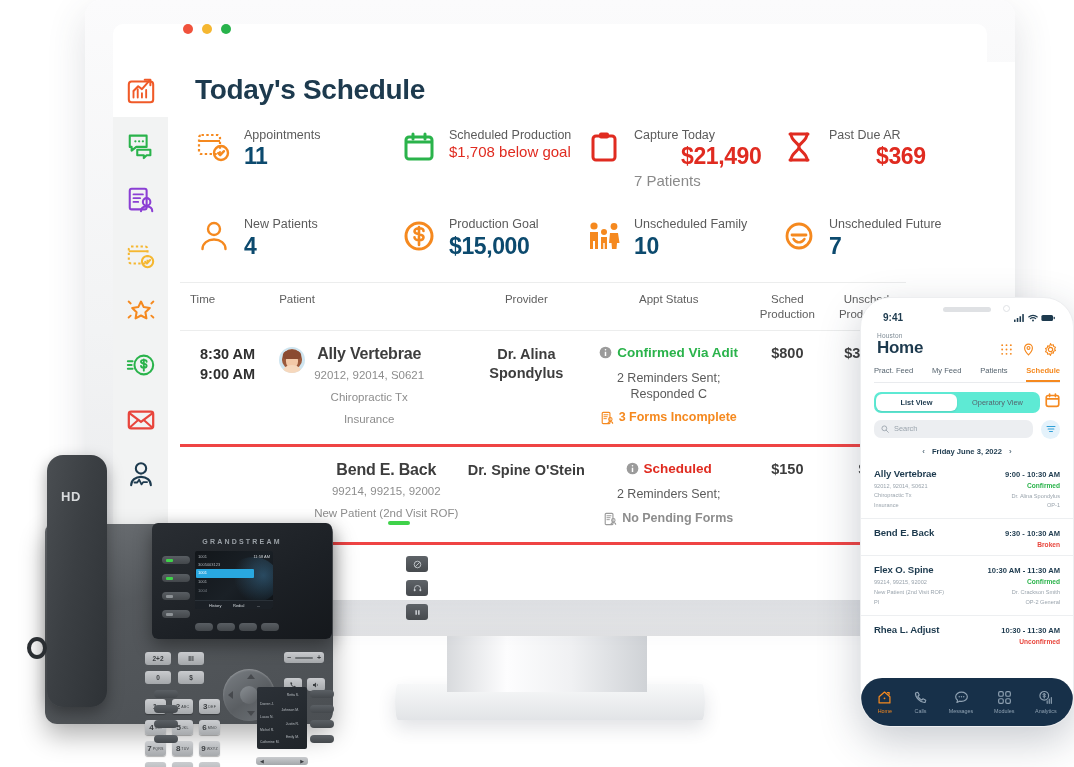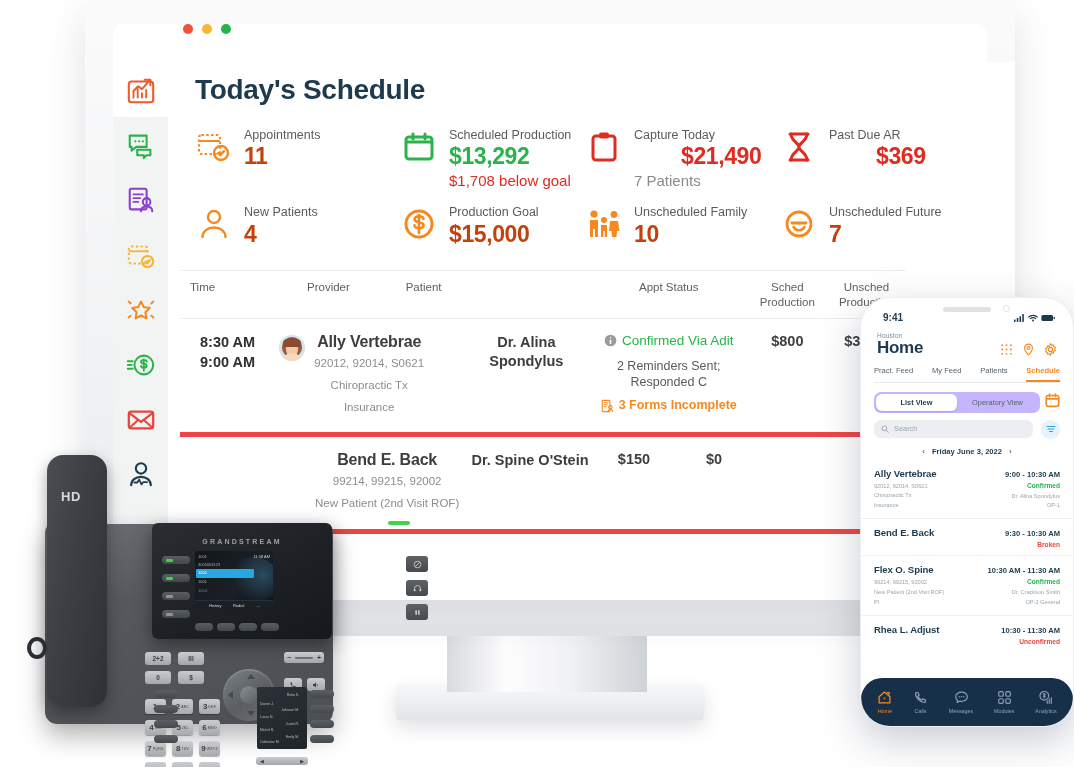--- a/index.html
+++ b/index.html
@@ -67,56 +67,56 @@
     font-size:28px; font-weight:bold; color:#1d3a4e; letter-spacing:-.3px;
     margin:12px 0 0 27px;
   }
 
   .kpis{ margin:22px 0 0 27px; width:780px; }
   .kpi-row{ display:flex; }
   .kpi{ display:flex; align-items:flex-start; gap:11px; }
   .kpi .kic{ width:38px; flex:0 0 38px; display:flex; justify-content:center; padding-top:2px; }
   .kpi .kic svg{ width:34px; height:34px; }
   .kpi-label{ font-size:12.5px; color:#5b5b5b; line-height:1.15; }
-  .kpi-value{ font-size:23px; font-weight:bold; color:#c2410c; line-height:1.25; letter-spacing:-.4px;}
+  .kpi-value{ font-size:23px; font-weight:bold; color:#0c4a6e; line-height:1.25; letter-spacing:-.4px;}
   .kpi-value.green{ color:#2ab34b; }
   .kpi-value.red{ color:#e02b20;margin-left:47px; }
   .kpi-sub{ font-size:15px; color:#e02b20; margin-top:1px;}
   .kpi-sub.grey{ color:#8a8a8a; }
 
   
   .tbl{ margin:22px 0 0 12px; width:726px; }
   .thead{
     display:flex; border-top:1px solid #eceded; border-bottom:1px solid #eceded;
     padding:9px 0 9px 0;
   }
   .th{ font-size:11.5px; color:#5f5f5f; text-align:center; line-height:1.25; }
   .c-time{ width:86px; text-align:left; padding-left:10px;}
   .c-pat{ width:200px; text-align:left; padding-left:14px;}
   .c-prov{ width:128px; }
   .c-status{ width:160px; }
   .c-sched{ width:80px; }
   .c-unsched{ width:80px; }
 
-  .trow{ display:flex; border-bottom:5px solid #ef4444; padding:14px 0 16px 0; }
+  .trow{ display:flex; border-bottom:3px solid #ef4444; padding:14px 0 16px 0; }
   .td{ text-align:center; }
   .time{ font-size:14.5px; font-weight:bold; color:#2f2f2f; line-height:1.35; }
   .pat-wrap{ display:flex; gap:9px; }
   .avatar{
     width:26px;height:26px;border-radius:50%;flex:0 0 26px;margin-top:2px;
     background:#cfe5f0; overflow:hidden; position:relative;
   }
   .av-hair{ position:absolute; left:3px; top:2px; width:20px; height:20px; background:#9c5a3c; border-radius:50% 50% 45% 45%; }
   .av-face{ position:absolute; left:7px; top:7px; width:12px; height:14px; background:#f3c9a8; border-radius:45%; }
   .av-hair2{ position:absolute; left:4px; top:3px; width:18px; height:9px; background:#8a4b31; border-radius:50% 50% 20% 20%; }
   .av-body{ position:absolute; left:4px; bottom:-4px; width:18px; height:12px; background:#f6d8bd; border-radius:50% 50% 0 0;}
   .pat-name{ font-size:16px; font-weight:bold; color:#3d3d3d; letter-spacing:-.2px;}
   .pat-meta{ font-size:11.5px; color:#8d8d8d; line-height:1.55; margin-top:4px;}
   .prov{ font-size:14.5px; font-weight:bold; color:#3d3d3d; line-height:1.3;}
-  .status-main{ font-size:13.5px; font-weight:normal; line-height:1.25; display:flex; align-items:flex-start; justify-content:center; gap:5px;}
+  .status-main{ font-size:13.5px; font-weight:bold; line-height:1.25; display:flex; align-items:flex-start; justify-content:center; gap:5px;}
   .status-main.green{ color:#2ab34b; }
   .status-main.red{ color:#e02b20; }
   .status-sub{ font-size:12.5px; color:#5a5a5a; margin-top:8px; line-height:1.3;}
   .status-forms{ font-size:12.5px; font-weight:bold; margin-top:8px; display:flex; justify-content:center; gap:5px; line-height:1.25;}
   .status-forms.orange{ color:#f5891f;}
   .status-forms.grey{ color:#8d8d8d;}
   .money{ font-size:14.5px; font-weight:bold; color:#3d3d3d;}
   .infoic{ width:13px;height:13px;flex:0 0 13px; margin-top:1px;}
   .formic{ width:13px;height:14px;flex:0 0 13px; margin-top:1px;}
 
@@ -216,21 +216,21 @@
   .m-head{ padding:34px 16px 0 16px; display:flex; justify-content:space-between; align-items:flex-end;}
   .m-city{ font-size:6.5px; color:#7e8b95; letter-spacing:.2px;}
   .m-home{ font-size:17px; font-weight:bold; color:#1d3a4e; letter-spacing:-.3px; line-height:1.1;}
   .m-headicons{ display:flex; gap:9px; align-items:center; padding-bottom:2px;}
   .m-headicons svg{ width:13px;height:13px; }
   .m-tabs{ display:flex; justify-content:space-between; padding:8px 13px 0 13px; }
   .m-tab{ font-size:7.6px; color:#55636e; padding-bottom:5px; }
   .m-tab.active{ color:#f5891f; font-weight:bold; border-bottom:2px solid #f5891f; }
   .m-tabline{ height:1px; background:#e9ebee; margin:0 13px; }
   .m-seg{ margin:9px 13px 0 13px; display:flex; align-items:center; gap:5px;}
-  .m-segbox{ flex:1; display:flex; background:#c4b5fd; border-radius:7px; padding:2px; }
+  .m-segbox{ flex:1; display:flex; background:#5eead4; border-radius:7px; padding:2px; }
   .m-segbtn{ flex:1; text-align:center; font-size:7.4px; padding:4px 0; border-radius:6px; color:#55636e;}
   .m-segbtn.active{ background:#fff; color:#1d3a4e; font-weight:bold; box-shadow:0 1px 2px rgba(0,0,0,.10);}
   .m-calbtn svg{ width:15px;height:15px; }
   .m-searchrow{ margin:7px 13px 0 13px; display:flex; align-items:flex-start; gap:8px;}
   .m-search{ flex:1; background:#eceef1; border-radius:7px; height:18px; display:flex; align-items:center; gap:5px; padding:0 7px;}
   .m-search span{ font-size:7.4px; color:#9aa4ad; }
   .m-filter{ width:19px;height:19px;border-radius:50%; background:#e4f2fb; display:flex;align-items:center;justify-content:center;}
   .m-datenav{ display:flex; align-items:center; justify-content:center; gap:7px; margin-top:8px;}
   .m-date{ font-size:7.6px; font-weight:bold; color:#1d3a4e;}
   .m-chev{ font-size:8px; color:#1d3a4e; }
@@ -360,21 +360,20 @@
           <div class="kpi" style="width:185px">
             <span class="kic">
               <svg viewBox="0 0 34 34">
                 <rect x="4" y="7" width="26" height="22" rx="3" fill="none" stroke="#2ab34b" stroke-width="3"></rect>
                 <path d="M4 12h26" stroke="#2ab34b" stroke-width="3"></path>
                 <path d="M11 4v5M23 4v5" stroke="#2ab34b" stroke-width="3" stroke-linecap="round"></path>
               </svg>
             </span>
             <div>
               <div class="kpi-label">Scheduled Production</div>
-              <div class="kpi-value green">$13,292</div>
               <div class="kpi-sub">$1,708 below goal</div>
             </div>
           </div>
 
           <div class="kpi" style="width:195px">
             <span class="kic">
               <svg viewBox="0 0 34 34">
                 <rect x="6" y="6" width="22" height="24" rx="3" fill="none" stroke="#e02b20" stroke-width="3"></rect>
                 <rect x="12" y="2.5" width="10" height="6" rx="2" fill="#e02b20"></rect>
               </svg>
@@ -393,21 +392,21 @@
                 <path d="M9 4c0 7 8 9 8 13s-8 6-8 13M25 4c0 7-8 9-8 13s8 6 8 13" fill="none" stroke="#e02b20" stroke-width="3" stroke-linecap="round"></path>
               </svg>
             </span>
             <div>
               <div class="kpi-label">Past Due AR</div>
               <div class="kpi-value red">$369</div>
             </div>
           </div>
         </div>
 
-        <div class="kpi-row" style="margin-top:16px">
+        <div class="kpi-row" style="margin-top:28px">
 
           <div class="kpi" style="width:205px">
             <span class="kic">
               <svg viewBox="0 0 34 34">
                 <circle cx="17" cy="10" r="6" fill="none" stroke="#f5891f" stroke-width="2.4"></circle>
                 <path d="M5.5 30c0-5.8 5.2-9.5 11.5-9.5S28.5 24.2 28.5 30" fill="none" stroke="#f5891f" stroke-width="2.4" stroke-linecap="round"></path>
               </svg>
             </span>
             <div>
               <div class="kpi-label">New Patients</div>
@@ -457,22 +456,22 @@
               <div class="kpi-label">Unscheduled Future</div>
               <div class="kpi-value">7</div>
             </div>
           </div>
         </div>
       </div>
 
       <div class="tbl">
         <div class="thead">
           <div class="th c-time">Time</div>
+          <div class="th c-pat">Patient</div>
           <div class="th c-prov">Provider</div>
-          <div class="th c-pat">Patient</div>
           <div class="th c-status">Appt Status</div>
           <div class="th c-sched">Sched Production</div>
           <div class="th c-unsched">Unsched Production</div>
         </div>
 
         <div class="trow">
           <div class="td c-time">
             <div class="time">8:30 AM</div>
             <div class="time">9:00 AM</div>
           </div>
@@ -524,20 +523,39 @@
             <div class="pat-wrap">
               <div class="avatar" style="visibility:hidden"></div>
               <div>
                 <div class="pat-name">Bend E. Back</div>
                 <div class="pat-meta">99214, 99215, 92002</div>
                 <div class="pat-meta">New Patient (2nd Visit ROF)</div>
               </div>
             </div>
           </div>
           <div class="td c-prov prov">Dr. Spine O'Stein</div>
+          <div class="td c-status">
+            <div class="status-main red">
+              <svg class="infoic" viewBox="0 0 16 16">
+                <circle cx="8" cy="8" r="7.2" fill="#9b9b9b"></circle>
+                  <path d="M8 3.6a1 1 0 110 2 1 1 0 010-2zM7.1 7h1.8v5.2H7.1z" fill="#fff"></path>
+              </svg>
+              <span>Scheduled</span>
+            </div>
+            <div class="status-sub">2 Reminders Sent;</div>
+            <div class="status-forms grey">
+              <svg class="formic" viewBox="0 0 16 16">
+                <rect x="1.5" y="1" width="9.5" height="14" rx="1.2" fill="none" stroke="#9b9b9b" stroke-width="1.4"></rect>
+                <path d="M3.6 4h5M3.6 6.4h4M3.6 8.8h3" stroke="#9b9b9b" stroke-width="1.2" stroke-linecap="round"></path>
+                <circle cx="11.5" cy="9.5" r="2.1" fill="none" stroke="#9b9b9b" stroke-width="1.3"></circle>
+                <path d="M8.6 15c0-1.7 1.3-2.6 2.9-2.6s2.9.9 2.9 2.6" fill="none" stroke="#9b9b9b" stroke-width="1.3"></path>
+              </svg>
+              <span>No Pending Forms</span>
+            </div>
+          </div>
           <div class="td c-sched money">$150</div>
           <div class="td c-unsched money">$0</div>
         </div>
       </div>
     </div>
   </div>
 
   <div class="phone-hw">
     <div class="ph-base">
 

